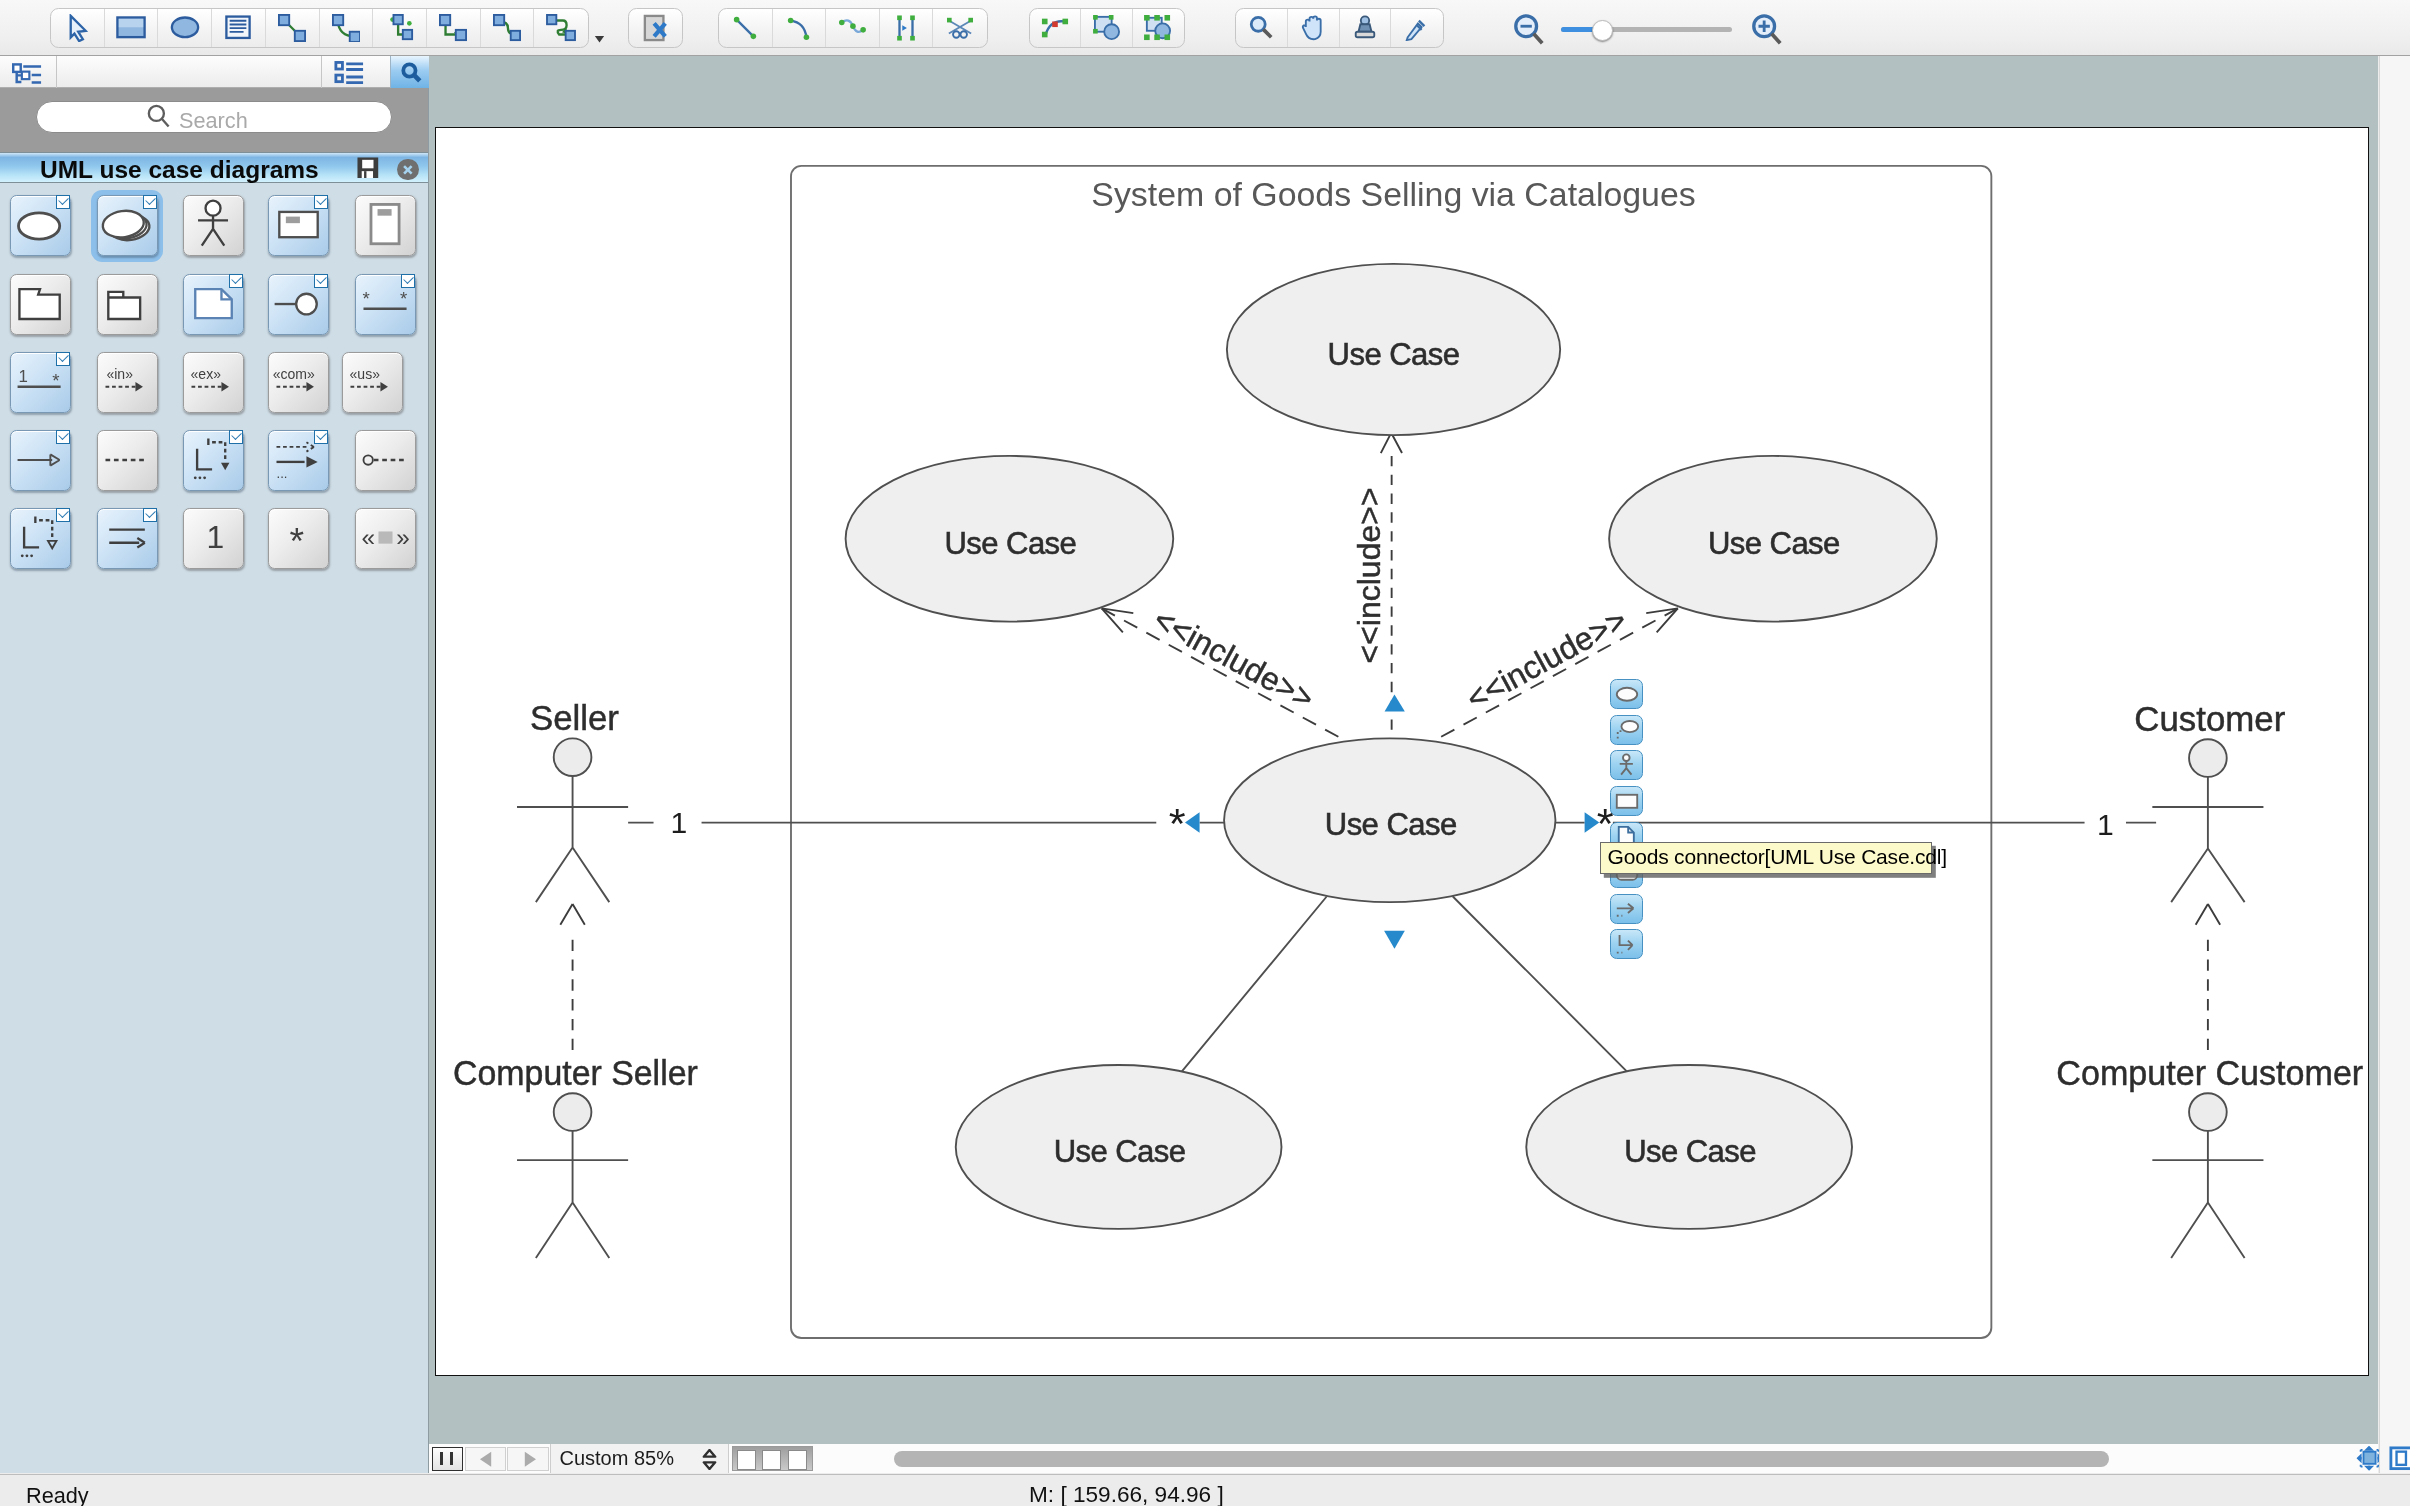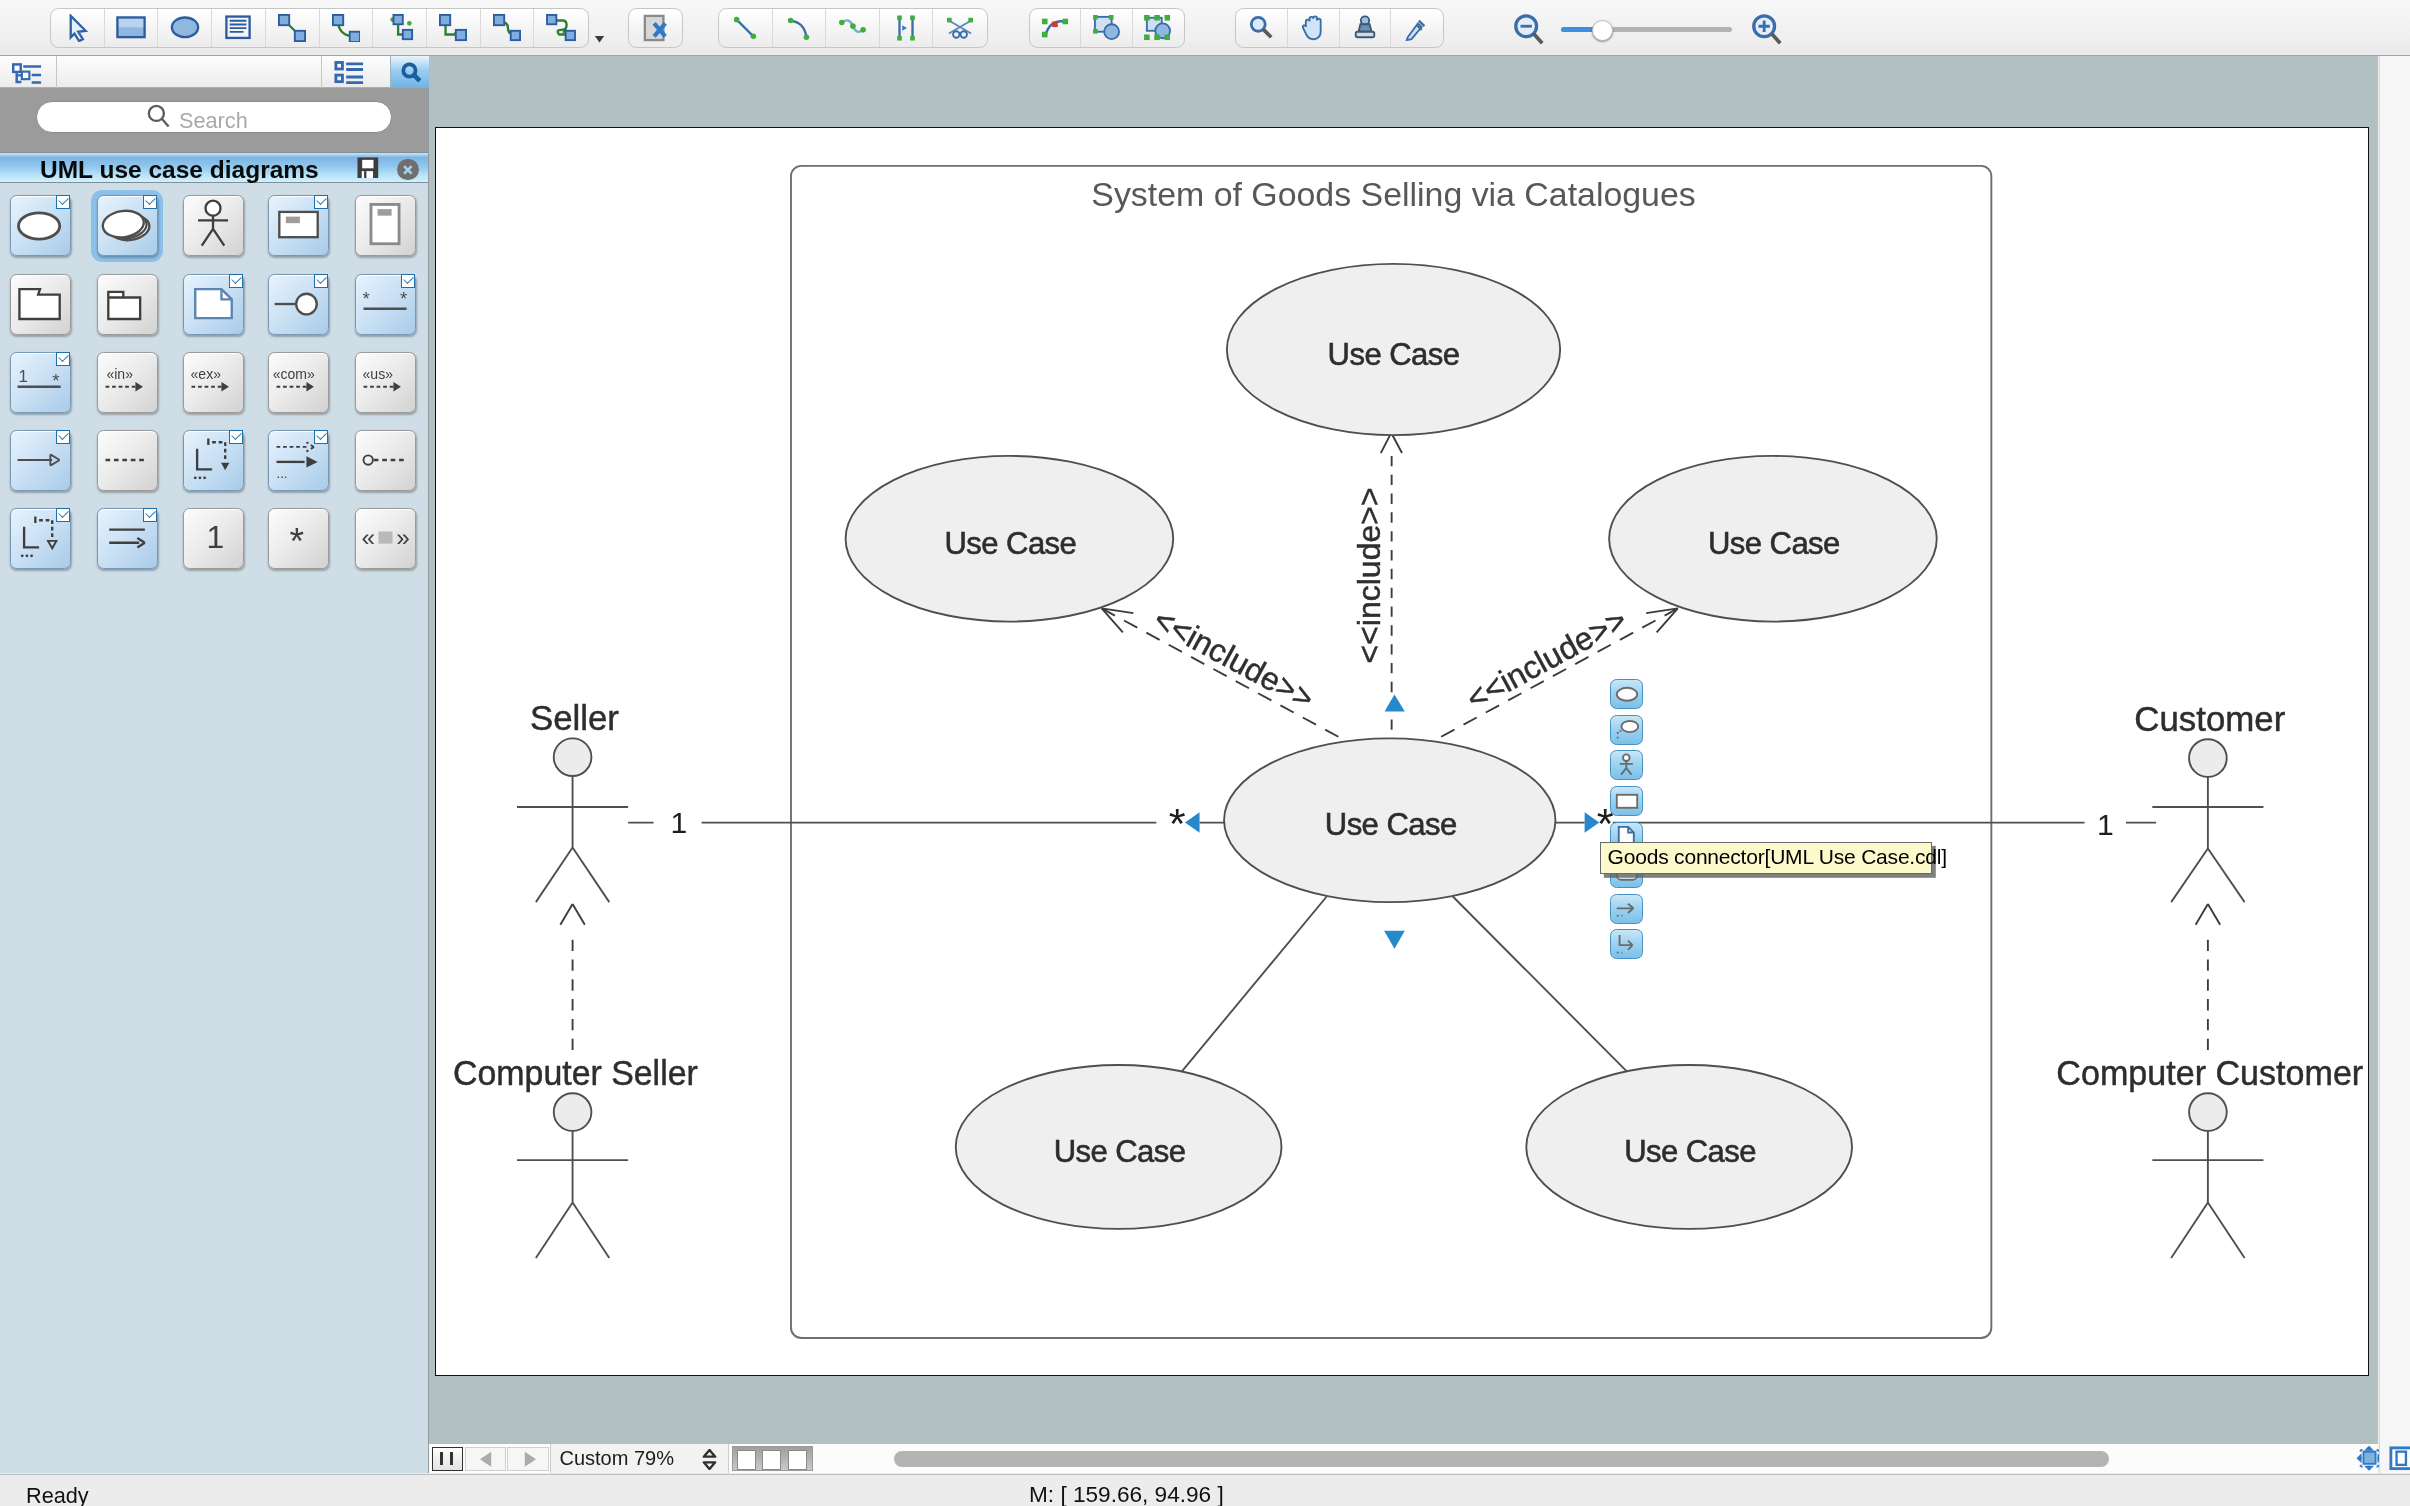--- a/index.html
+++ b/index.html
@@ -374,21 +374,21 @@
       <div class="sticon gray" style="left:183px;top:296px"><svg width="59" height="59" viewBox="0 0 63 63">
           <text x="7" y="28" font-size="15" fill="#3f3f3f">«ex»</text>
           <path d="M8 36 H42" stroke="#3f3f3f" stroke-width="2" stroke-dasharray="4 3"></path>
           <path d="M40 31 L48 36 L40 41 Z" fill="#3f3f3f"></path>
         </svg></div>
       <div class="sticon gray" style="left:268px;top:296px"><svg width="59" height="59" viewBox="0 0 63 63">
           <text x="4" y="28" font-size="15" fill="#3f3f3f">«com»</text>
           <path d="M8 36 H42" stroke="#3f3f3f" stroke-width="2" stroke-dasharray="4 3"></path>
           <path d="M40 31 L48 36 L40 41 Z" fill="#3f3f3f"></path>
         </svg></div>
-      <div class="sticon gray" style="left:355px;top:296px"><svg width="59" height="59" viewBox="0 0 63 63">
+      <div class="sticon gray" style="left:342px;top:296px"><svg width="59" height="59" viewBox="0 0 63 63">
           <text x="7" y="28" font-size="15" fill="#3f3f3f">«us»</text>
           <path d="M8 36 H42" stroke="#3f3f3f" stroke-width="2" stroke-dasharray="4 3"></path>
           <path d="M40 31 L48 36 L40 41 Z" fill="#3f3f3f"></path>
         </svg></div>
 
       <div class="sticon blue" style="left:10.4px;top:374px"><svg width="59" height="59" viewBox="0 0 63 63">
           <path d="M7 31 H44 M52 31 L42 25 M52 31 L42 37 M42 25 L42 37" fill="none" stroke="#4e4e4e" stroke-width="2"></path>
         </svg><div class="chk"></div></div>
       <div class="sticon gray" style="left:97px;top:374px"><svg width="59" height="59" viewBox="0 0 63 63">
           <path d="M8 31 H52" stroke="#3f3f3f" stroke-width="2.5" stroke-dasharray="5 4"></path>
@@ -576,21 +576,21 @@
     <div style="position:absolute;left:2.8px;top:2.8px;width:31px;height:24.5px;background:linear-gradient(#fdfdfd,#e3e3e3);border:1.9px solid #2f2f2f">
       <div style="position:absolute;left:7.5px;top:3.8px;width:2.8px;height:13px;background:#333"></div>
       <div style="position:absolute;left:17px;top:3.8px;width:2.8px;height:13px;background:#333"></div>
     </div>
     <div style="position:absolute;left:36px;top:2.8px;width:41px;height:24.5px;background:#f6f6f6;border:0.9px solid #d0d0d0"><svg width="41" height="22.6" viewBox="0 0 44 24">
         <path d="M27 4 L15 12 L27 20 Z" fill="#ababab"></path>
       </svg></div>
     <div style="position:absolute;left:78px;top:2.8px;width:42px;height:24.5px;background:#f6f6f6;border:0.9px solid #d0d0d0"><svg width="42" height="22.6" viewBox="0 0 45 24">
         <path d="M18 4 L30 12 L18 20 Z" fill="#ababab"></path>
       </svg></div>
-    <div style="position:absolute;left:121px;top:0;width:179px;height:29px;background:#f2f2f2;border-left:0.9px solid #cdcdcd;border-right:0.9px solid #cdcdcd;text-align:left;padding-left:8.5px;font-size:20px;color:#1c1c1c;line-height:28px">Custom 79%</div>
+    <div style="position:absolute;left:121px;top:0;width:179px;height:29px;background:#f2f2f2;border-left:0.9px solid #cdcdcd;border-right:0.9px solid #cdcdcd;text-align:left;padding-left:8.5px;font-size:20px;color:#1c1c1c;line-height:28px">Custom 85%</div>
     <svg style="position:absolute;left:271px;top:4.7px" width="19" height="21" viewBox="0 0 20 22">
       <path d="M10 1 L16 8 H4 Z M10 21 L4 14 H16 Z" fill="none" stroke="#2f2f2f" stroke-width="2.5" stroke-linejoin="round"></path>
     </svg>
     <div style="position:absolute;left:303px;top:1.9px;width:81px;height:25.4px;background:linear-gradient(#9e9e9e,#c9c9c9);border:0.9px solid #9a9a9a">
       <div style="position:absolute;left:3.8px;top:2.8px;width:19px;height:20px;background:#fff;border:0.9px solid #8a8a8a"></div>
       <div style="position:absolute;left:29px;top:2.8px;width:19px;height:20px;background:#fff;border:0.9px solid #8a8a8a"></div>
       <div style="position:absolute;left:55px;top:2.8px;width:19px;height:20px;background:#fff;border:0.9px solid #8a8a8a"></div>
     </div>
     <div style="position:absolute;left:465px;top:6.6px;width:1215px;height:16px;background:#b4b4b4;border-radius:8.5px"></div>
     <svg style="position:absolute;left:1927px;top:1.9px" width="28" height="25.4" viewBox="0 0 30 27">

